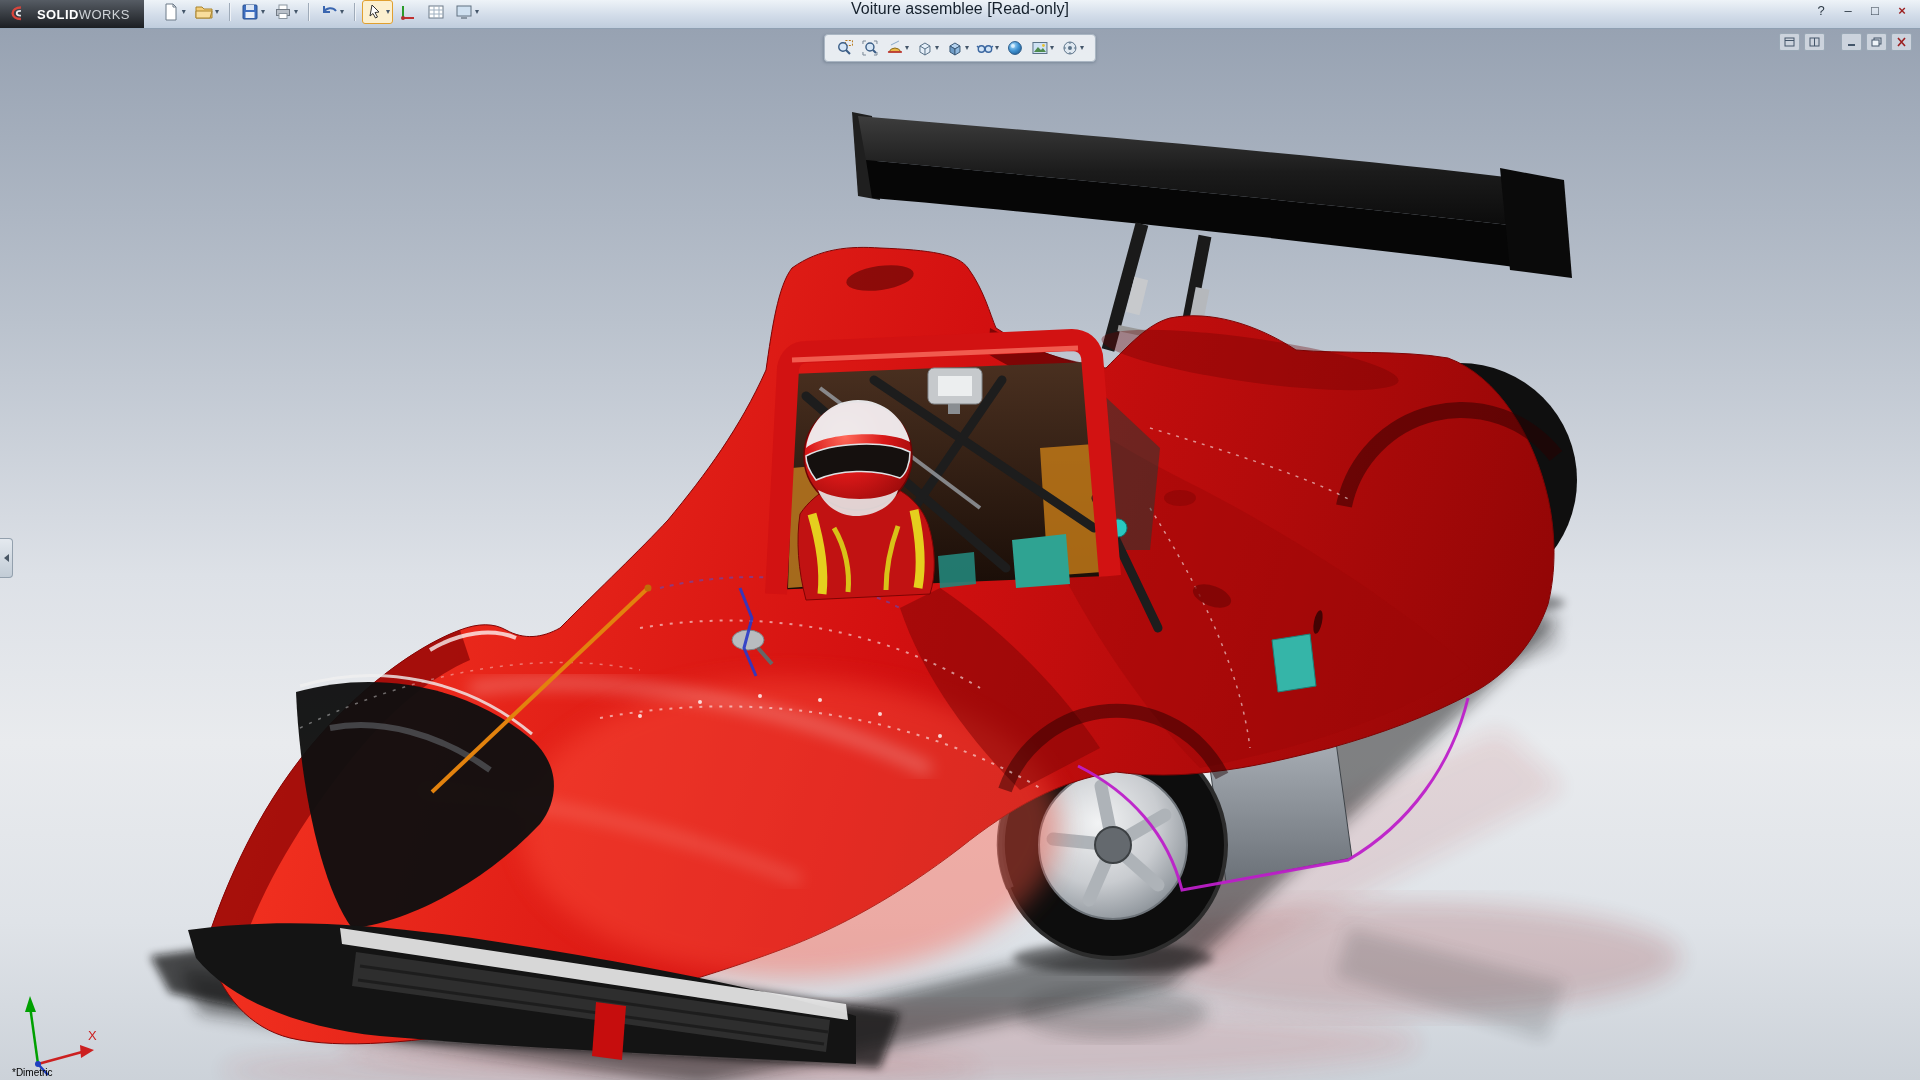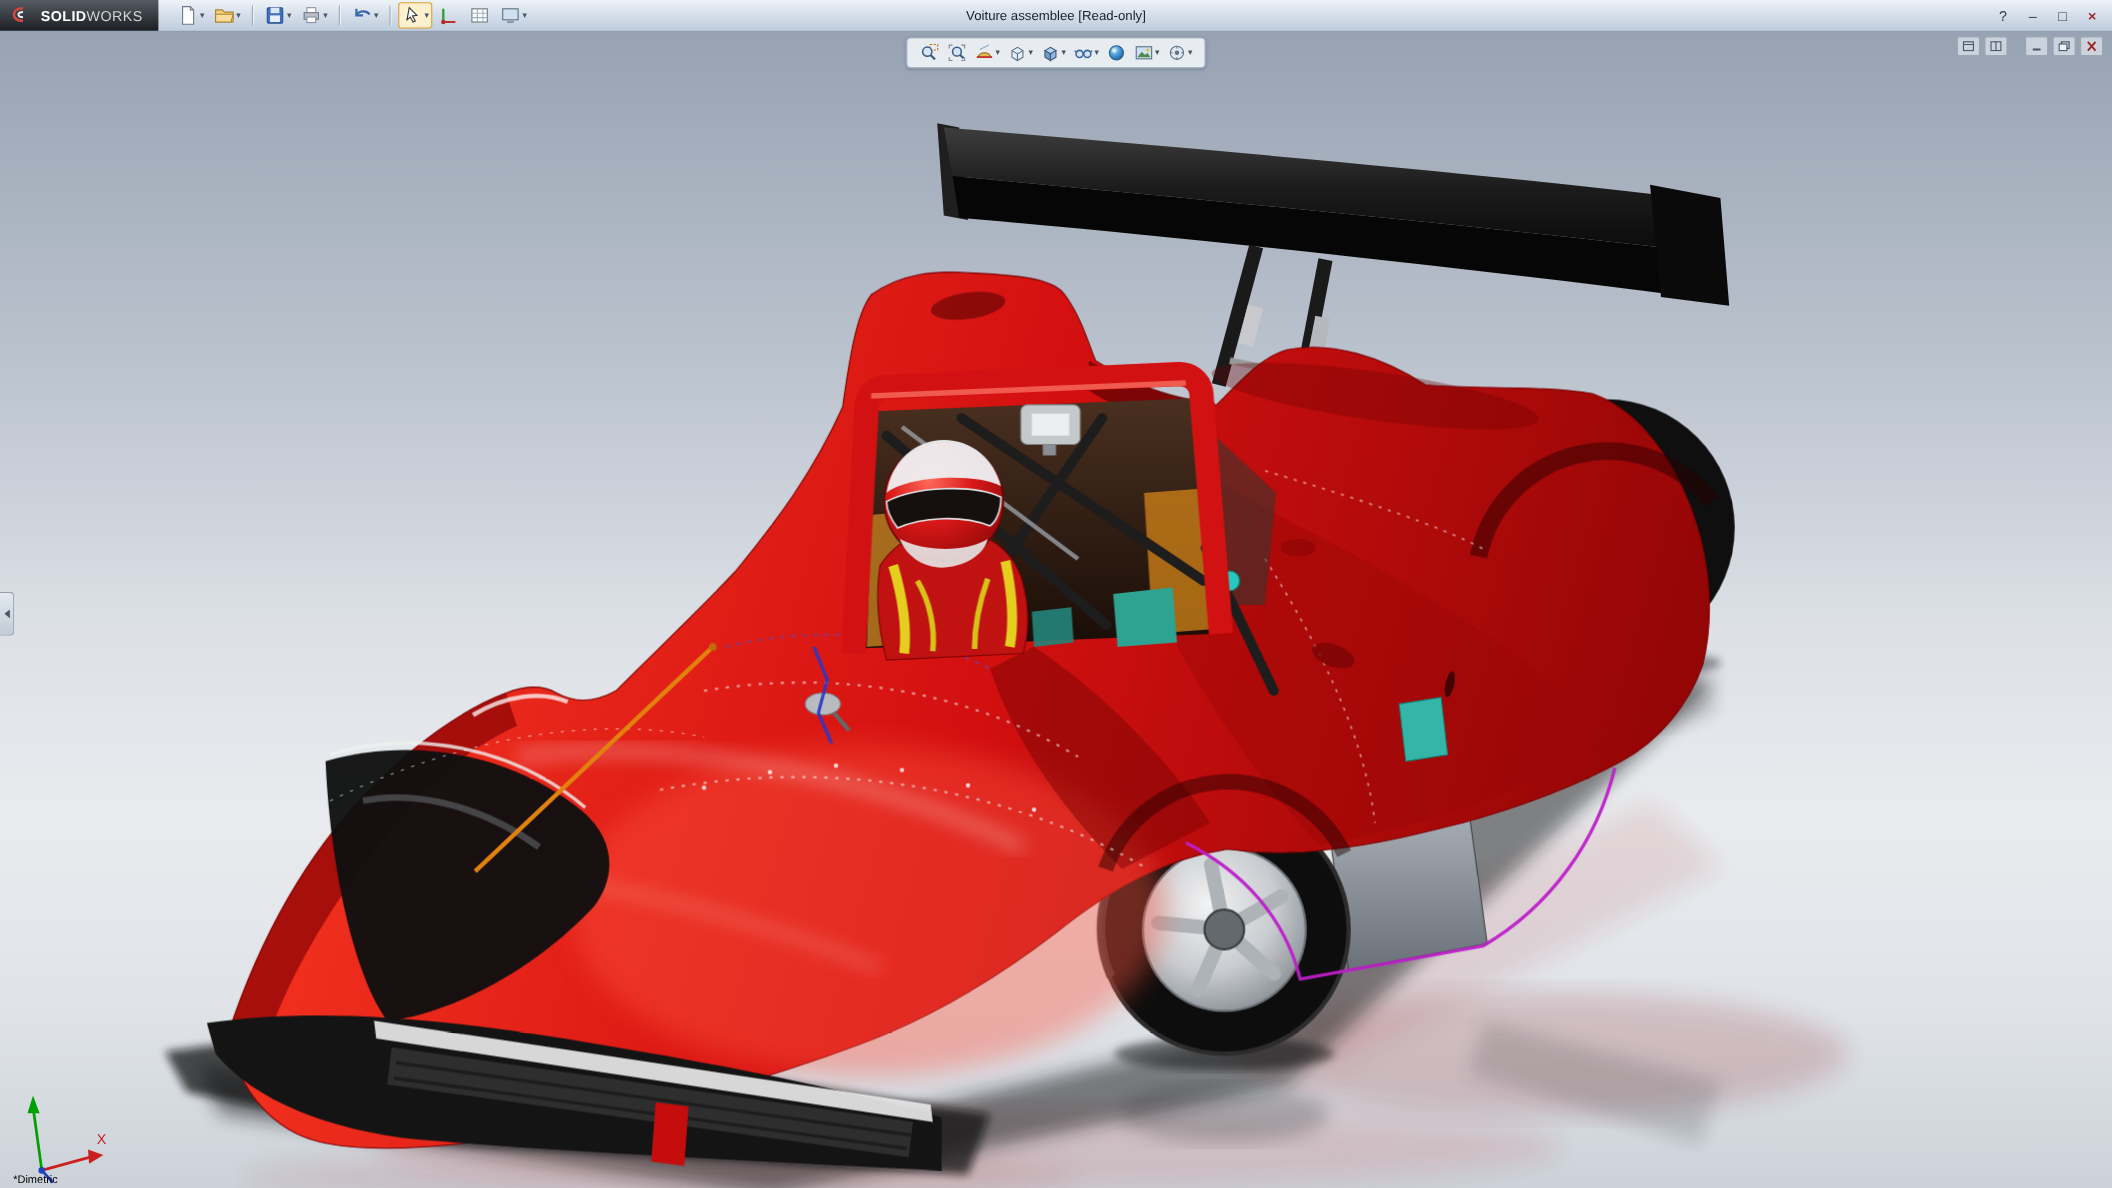--- a/index.html
+++ b/index.html
@@ -2,32 +2,32 @@
 <html><head>
 <meta charset="utf-8">
 <style>
   html,body{margin:0;padding:0;}
   body{width:1920px;height:1080px;overflow:hidden;position:relative;
        font-family:"Liberation Sans",sans-serif;background:#cdd3da;}
 
   
   .titlebar{position:absolute;top:0;left:0;width:1920px;height:28px;
     background:linear-gradient(#eef3f8,#d2dce9 55%,#bfcddd);
-    border-bottom:1px solid #8fa0b2;display:flex;align-items:center;z-index:30;}
+    border-bottom:1px solid #8fa0b2;display:flex;align-items:flex-start;z-index:30;}
   .brand{height:28px;display:flex;align-items:center;gap:5px;padding:0 14px 0 8px;
     background:linear-gradient(#565c64,#1b1e22);color:#fff;}
   .brand-text{font-size:13px;letter-spacing:.4px;}
   .brand-solid{font-weight:700;color:#ffffff;}
   .brand-works{font-weight:400;color:#cfd3d7;}
   .tb-icons{display:flex;align-items:center;margin-left:14px;gap:2px;}
   .tb-btn{display:flex;align-items:center;gap:1px;padding:1px 2px;border-radius:3px;border:1px solid transparent;}
   .tb-btn.active{border:1px solid #e0a030;background:#fcf0cf;}
   .caret{font-size:8px;color:#44566a;line-height:1;}
   .tb-sep{width:1px;height:18px;background:#9fabb9;box-shadow:1px 0 0 #eef2f7;margin:0 5px;}
-  .title-text{position:absolute;left:50%;transform:translateX(-50%);font-size:12px;color:#15202c;white-space:nowrap;}
+  .title-text{position:absolute;left:50%;transform:translateX(-50%);font-size:16px;color:#15202c;white-space:nowrap;}
   .win-controls{margin-left:auto;display:flex;gap:3px;padding-right:6px;}
   .win-btn{width:24px;height:20px;display:flex;align-items:center;justify-content:center;
     font-size:13px;color:#2e3a46;border-radius:3px;}
   .win-btn.close{color:#9c1f1f;font-weight:700;}
 
   
   .viewport{position:absolute;top:28px;left:0;width:1920px;height:1052px;overflow:hidden;}
   .viewport > svg.scene{position:absolute;top:0;left:0;}
 
   

